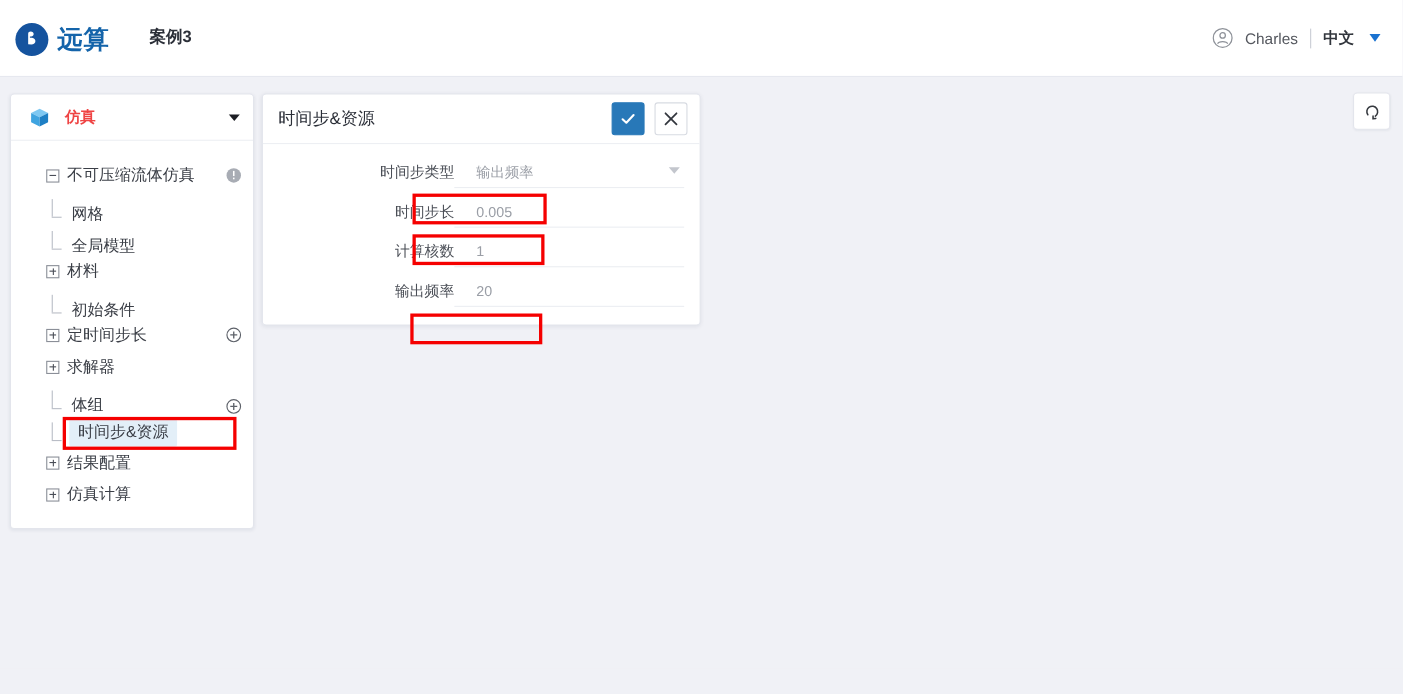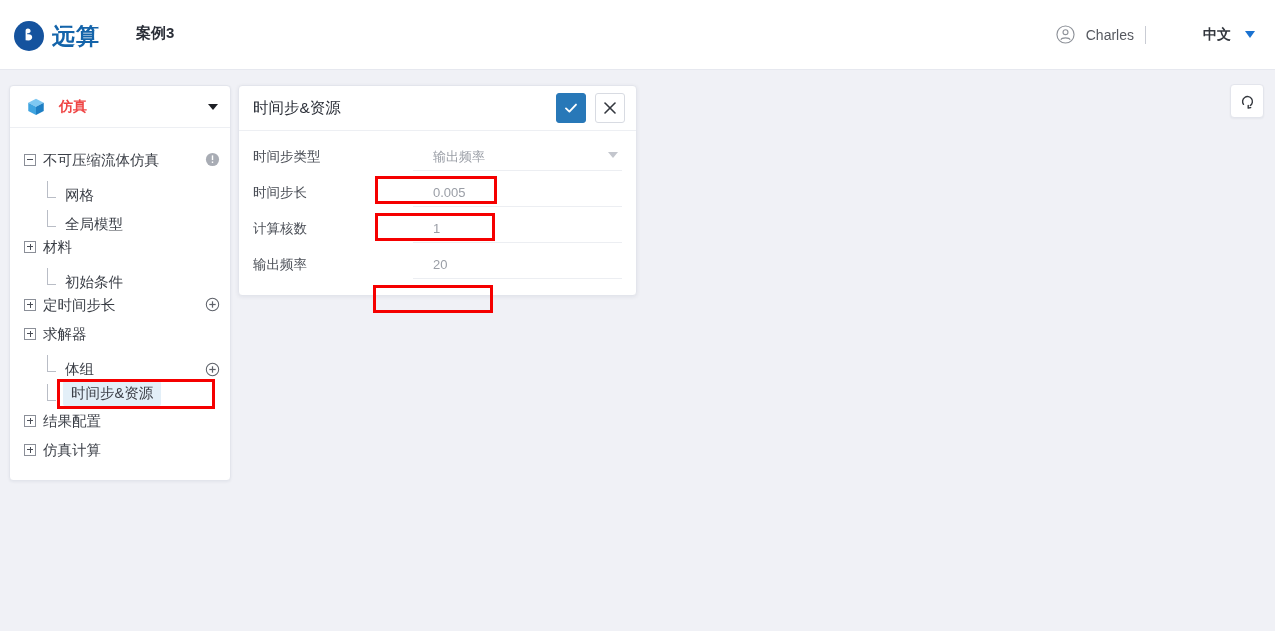--- a/index.html
+++ b/index.html
@@ -37,21 +37,21 @@
     position: absolute; left: 136px; top: 24px;
     font-size: 15px; font-weight: bold; color: #2b2f38;
   }
   .topright {
     position: absolute; right: 20px; top: 25px;
     display: flex; align-items: center; gap: 11px;
     font-size: 14px; color: #55585f;
   }
   .avatar-icon { width: 19px; height: 19px; display: block; }
   .topdivider { width: 1px; height: 18px; background: #c9ccd4; }
-  .lang-label { font-size: 14px; color: #32363d; font-weight: bold; margin-left: 46px; }
+  .lang-label { font-size: 14px; color: #32363d; font-weight: bold; }
   .caret-down-blue {
     width: 0; height: 0;
     border-left: 5.5px solid transparent;
     border-right: 5.5px solid transparent;
     border-top: 7px solid #1a72d0;
     margin-left: 3px;
   }
 
   
   .sidebar {
@@ -109,21 +109,21 @@
     position: relative;
   }
   .tree-row .stub::before {
     content: ""; position: absolute;
     left: 1px; top: 5.5px; width: 9px; height: 1px; background: #b9bdc6;
   }
   .tree-row .stub::after {
     content: ""; position: absolute;
     left: 1px; top: -10px; width: 1px; height: 16px; background: #b9bdc6;
   }
-  .tree-row.lvl1 { padding-left: 14px; }
+  .tree-row.lvl1 { padding-left: 32px; }
   .tree-row.lvl2 { padding-left: 36px; align-items: flex-end; }
   .tree-row .label { line-height: 1; }
   .tree-row .trail-icon { margin-left: auto; flex: none; display: block; }
   .info-icon { width: 15px; height: 15px; display: block; }
   .plus-circle-icon { width: 15px; height: 15px; display: block; }
   .tree-row.selected .label-wrap {
     background: #e3eff8;
     padding: 4px 8px 5px 8px;
     border-radius: 2px;
     margin-left: -2px;
@@ -161,21 +161,21 @@
   .btn-cancel {
     width: 30px; height: 30px;
     background: #ffffff;
     border: 1px solid #d8dbe2;
     border-radius: 3px;
     display: flex; align-items: center; justify-content: center;
   }
   .check-icon { width: 16px; height: 16px; display: block; }
   .close-icon { width: 14px; height: 14px; display: block; }
 
-  .dialog-body { padding: 8px 0 12px 0; }
+  .dialog-body { padding: 8px 0 12px 0; text-align: right; }
   .form-row {
     height: 36px;
     display: flex; align-items: center;
     padding: 0 14px 0 14px;
     position: relative;
   }
   .form-label {
     width: 160px; flex: none;
     font-size: 13.5px; color: #4b4f57;
   }

